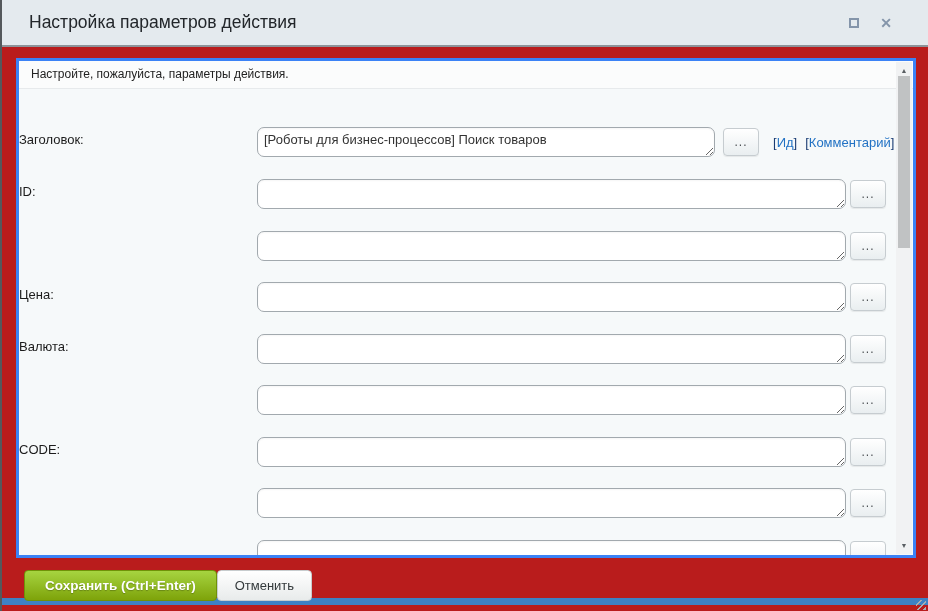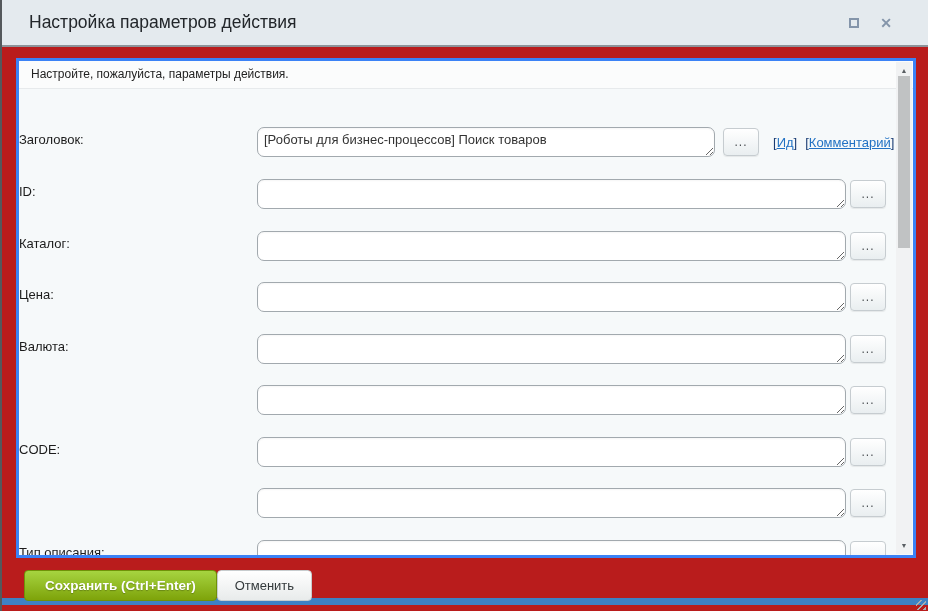--- a/index.html
+++ b/index.html
@@ -29,21 +29,21 @@
     resize:both;overflow:auto;box-shadow:inset 0 1px 2px rgba(0,0,0,.04);}
   .w-short{width:458px;}
   .w-long{width:589px;}
   .dots-btn{position:absolute;top:1px;width:36px;height:28px;border:1px solid #c6ccd0;border-radius:4px;
     background:linear-gradient(#ffffff,#e9eef0);color:#4a4f52;font-size:12px;letter-spacing:1px;
     cursor:pointer;box-shadow:0 1px 1px rgba(0,0,0,.07);line-height:22px;}
   .dots-first{left:704px;}
   .dots-long{left:831px;}
   .links{position:absolute;left:754px;top:8px;font-size:13px;white-space:nowrap;}
   .bracket{color:#1a3c73;}
-  .links a{color:var(--link-blue,#2272c4);text-decoration:underline;cursor:pointer;}
+  .links a{color:var(--link-blue,#2272c4);cursor:pointer;}
   .link-gap{display:inline-block;width:8px;}
   
   .sb{position:absolute;top:1px;right:1px;bottom:1px;width:16px;background:#f1f2f3;}
   .sb-up,.sb-down{position:absolute;left:0;width:100%;height:13px;text-align:center;
     font-size:7px;color:#5a5f63;line-height:13px;cursor:pointer;user-select:none;}
   .sb-up{top:2px;}
   .sb-down{bottom:2px;}
   .sb-thumb{position:absolute;top:14px;left:2px;width:12px;height:172px;background:#c0c2c3;cursor:pointer;}
   
   .bottom-bar{position:absolute;left:0;right:0;top:598px;height:7px;
@@ -85,21 +85,20 @@
       <span class="links"><span class="bracket">[</span><a>Ид</a><span class="bracket">]</span><span class="link-gap"></span><span class="bracket">[</span><a>Комментарий</a><span class="bracket">]</span></span>
     </div>
 
     <div class="row" style="top:118px">
       <label class="row-label">ID:</label>
       <textarea class="row-input w-long" style=""></textarea>
       <button class="dots-btn dots-long">...</button>
     </div>
 
     <div class="row" style="top:170px">
-      <label class="row-label">Каталог:</label>
       <textarea class="row-input w-long" style=""></textarea>
       <button class="dots-btn dots-long">...</button>
     </div>
 
     <div class="row" style="top:221px">
       <label class="row-label">Цена:</label>
       <textarea class="row-input w-long" style=""></textarea>
       <button class="dots-btn dots-long">...</button>
     </div>
 
@@ -119,21 +118,20 @@
       <textarea class="row-input w-long" style=""></textarea>
       <button class="dots-btn dots-long">...</button>
     </div>
 
     <div class="row" style="top:427px">
       <textarea class="row-input w-long" style=""></textarea>
       <button class="dots-btn dots-long">...</button>
     </div>
 
     <div class="row" style="top:479px">
-      <label class="row-label">Тип описания:</label>
       <textarea class="row-input w-long" style=""></textarea>
       <button class="dots-btn dots-long">...</button>
     </div>
 
     <div class="sb">
       <div class="sb-up">▲</div>
       <div class="sb-thumb"></div>
       <div class="sb-down">▼</div>
     </div>
   </div>

